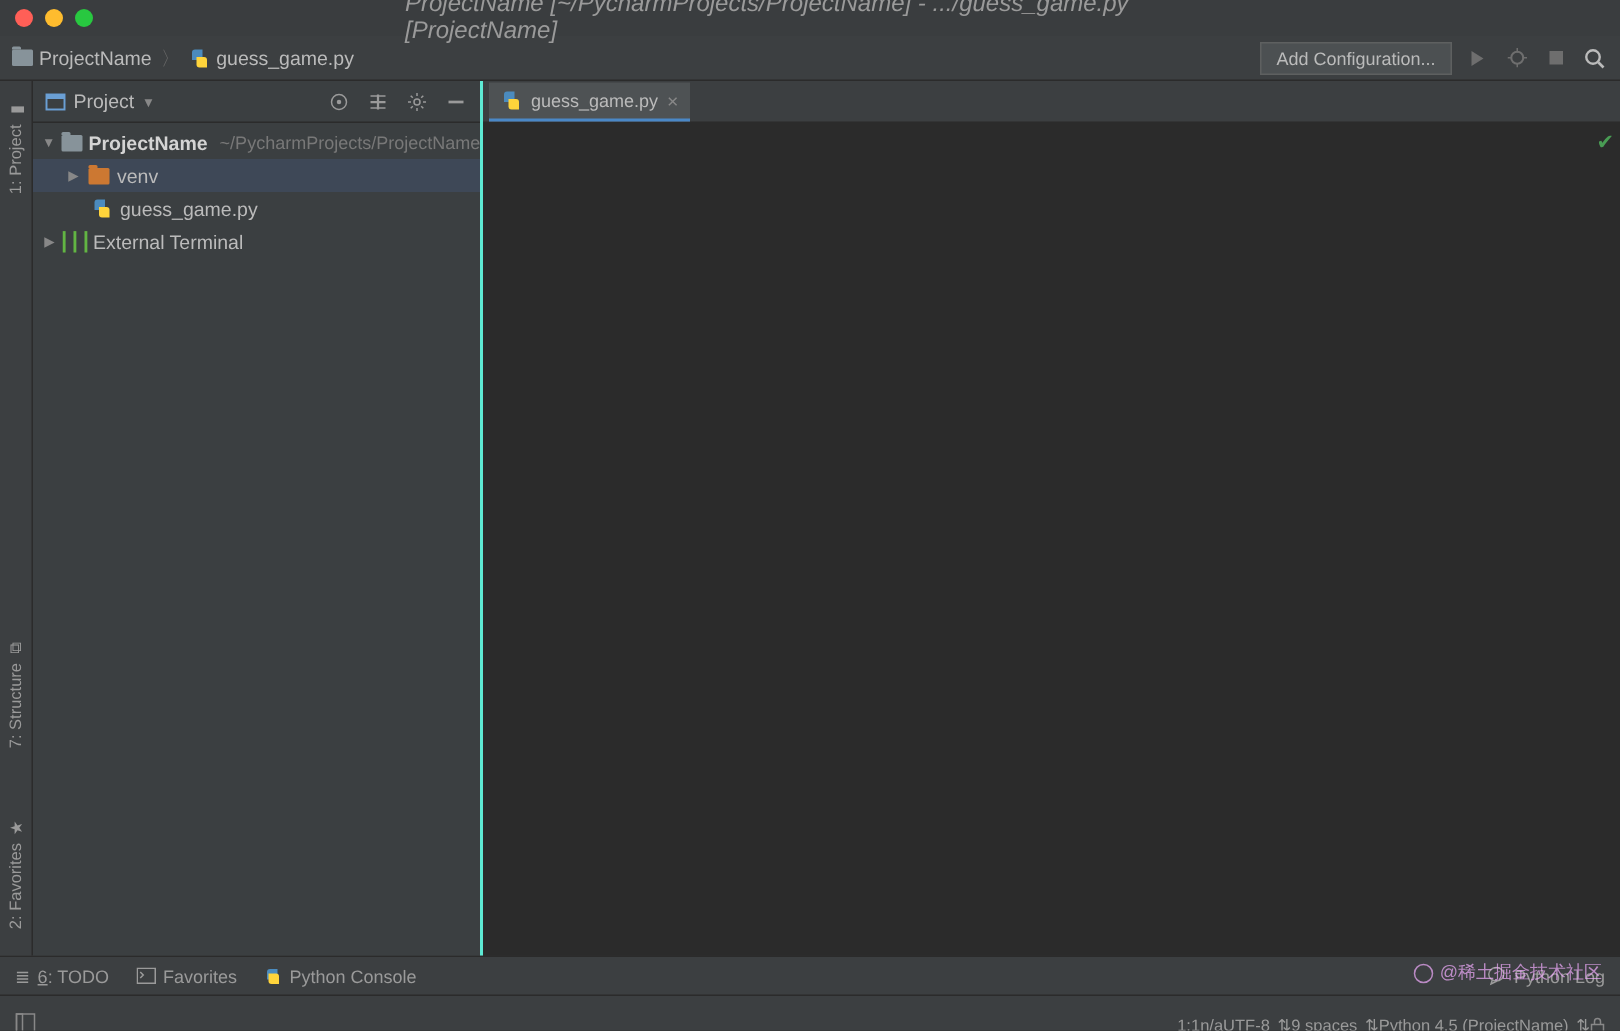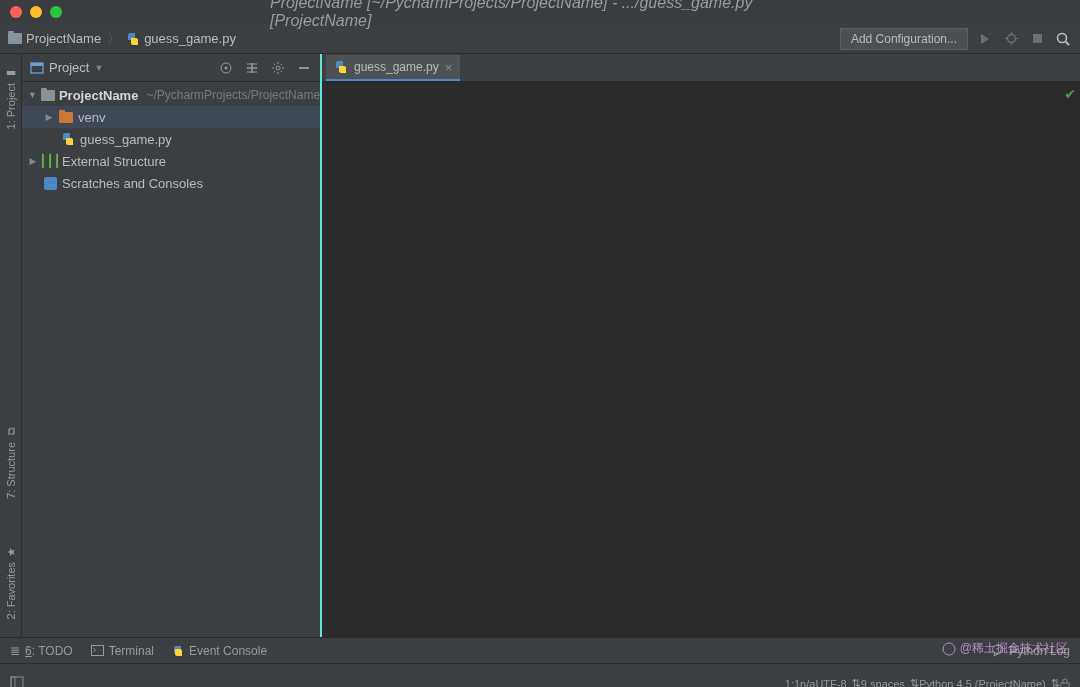--- a/index.html
+++ b/index.html
@@ -216,28 +216,21 @@
       </div>
       <div class="tree-row indent2">
         <span class="ticon">
             <span class="py-icon"></span>
           </span>
         <span class="tree-label">guess_game.py</span>
       </div>
       <div class="tree-row">
         <span class="arrow">▶</span>
         <span class="ticon lib-icon">┃┃┃</span>
-        <span class="tree-label">External Structure</span>
-      </div>
-      <div class="tree-row">
-        <span class="arrow"></span>
-        <span class="ticon">
-            <span class="scratch-icon"></span>
-          </span>
-        <span class="tree-label">Scratches and Consoles</span>
+        <span class="tree-label">External Terminal</span>
       </div>
     </div>
   </div>
 
   <div class="editor">
     <div class="tabs">
       <div class="tab">
         <span class="py-icon"></span>
         <span>guess_game.py</span>
         <span class="tab-close">×</span>
@@ -252,25 +245,25 @@
 <div class="bottom-tools">
   <div class="tool-item">
     <span>≣</span>
     <span><u>6</u>: TODO</span>
   </div>
   <div class="tool-item">
     <svg width="13" height="11" viewBox="0 0 13 11">
         <rect x="0.5" y="0.5" width="12" height="10" fill="none" stroke="currentColor"></rect>
         <path d="M2.5 3 L4.5 5 L2.5 7" fill="none" stroke="currentColor"></path>
       </svg>
-    <span>Terminal</span>
+    <span>Favorites</span>
   </div>
   <div class="tool-item">
     <span class="py-icon" style="width:12px;height:12px"></span>
-    <span>Event Console</span>
+    <span>Python Console</span>
   </div>
   <div class="tool-spacer"></div>
   <div class="tool-item">
     <svg width="13" height="13" viewBox="0 0 13 13">
         <ellipse cx="6.5" cy="5.5" rx="5" ry="4.5" fill="none" stroke="currentColor"></ellipse>
         <path d="M4 9 L3 12 L7 10" fill="none" stroke="currentColor"></path>
       </svg>
     <span>Python Log</span>
   </div>
 </div>

